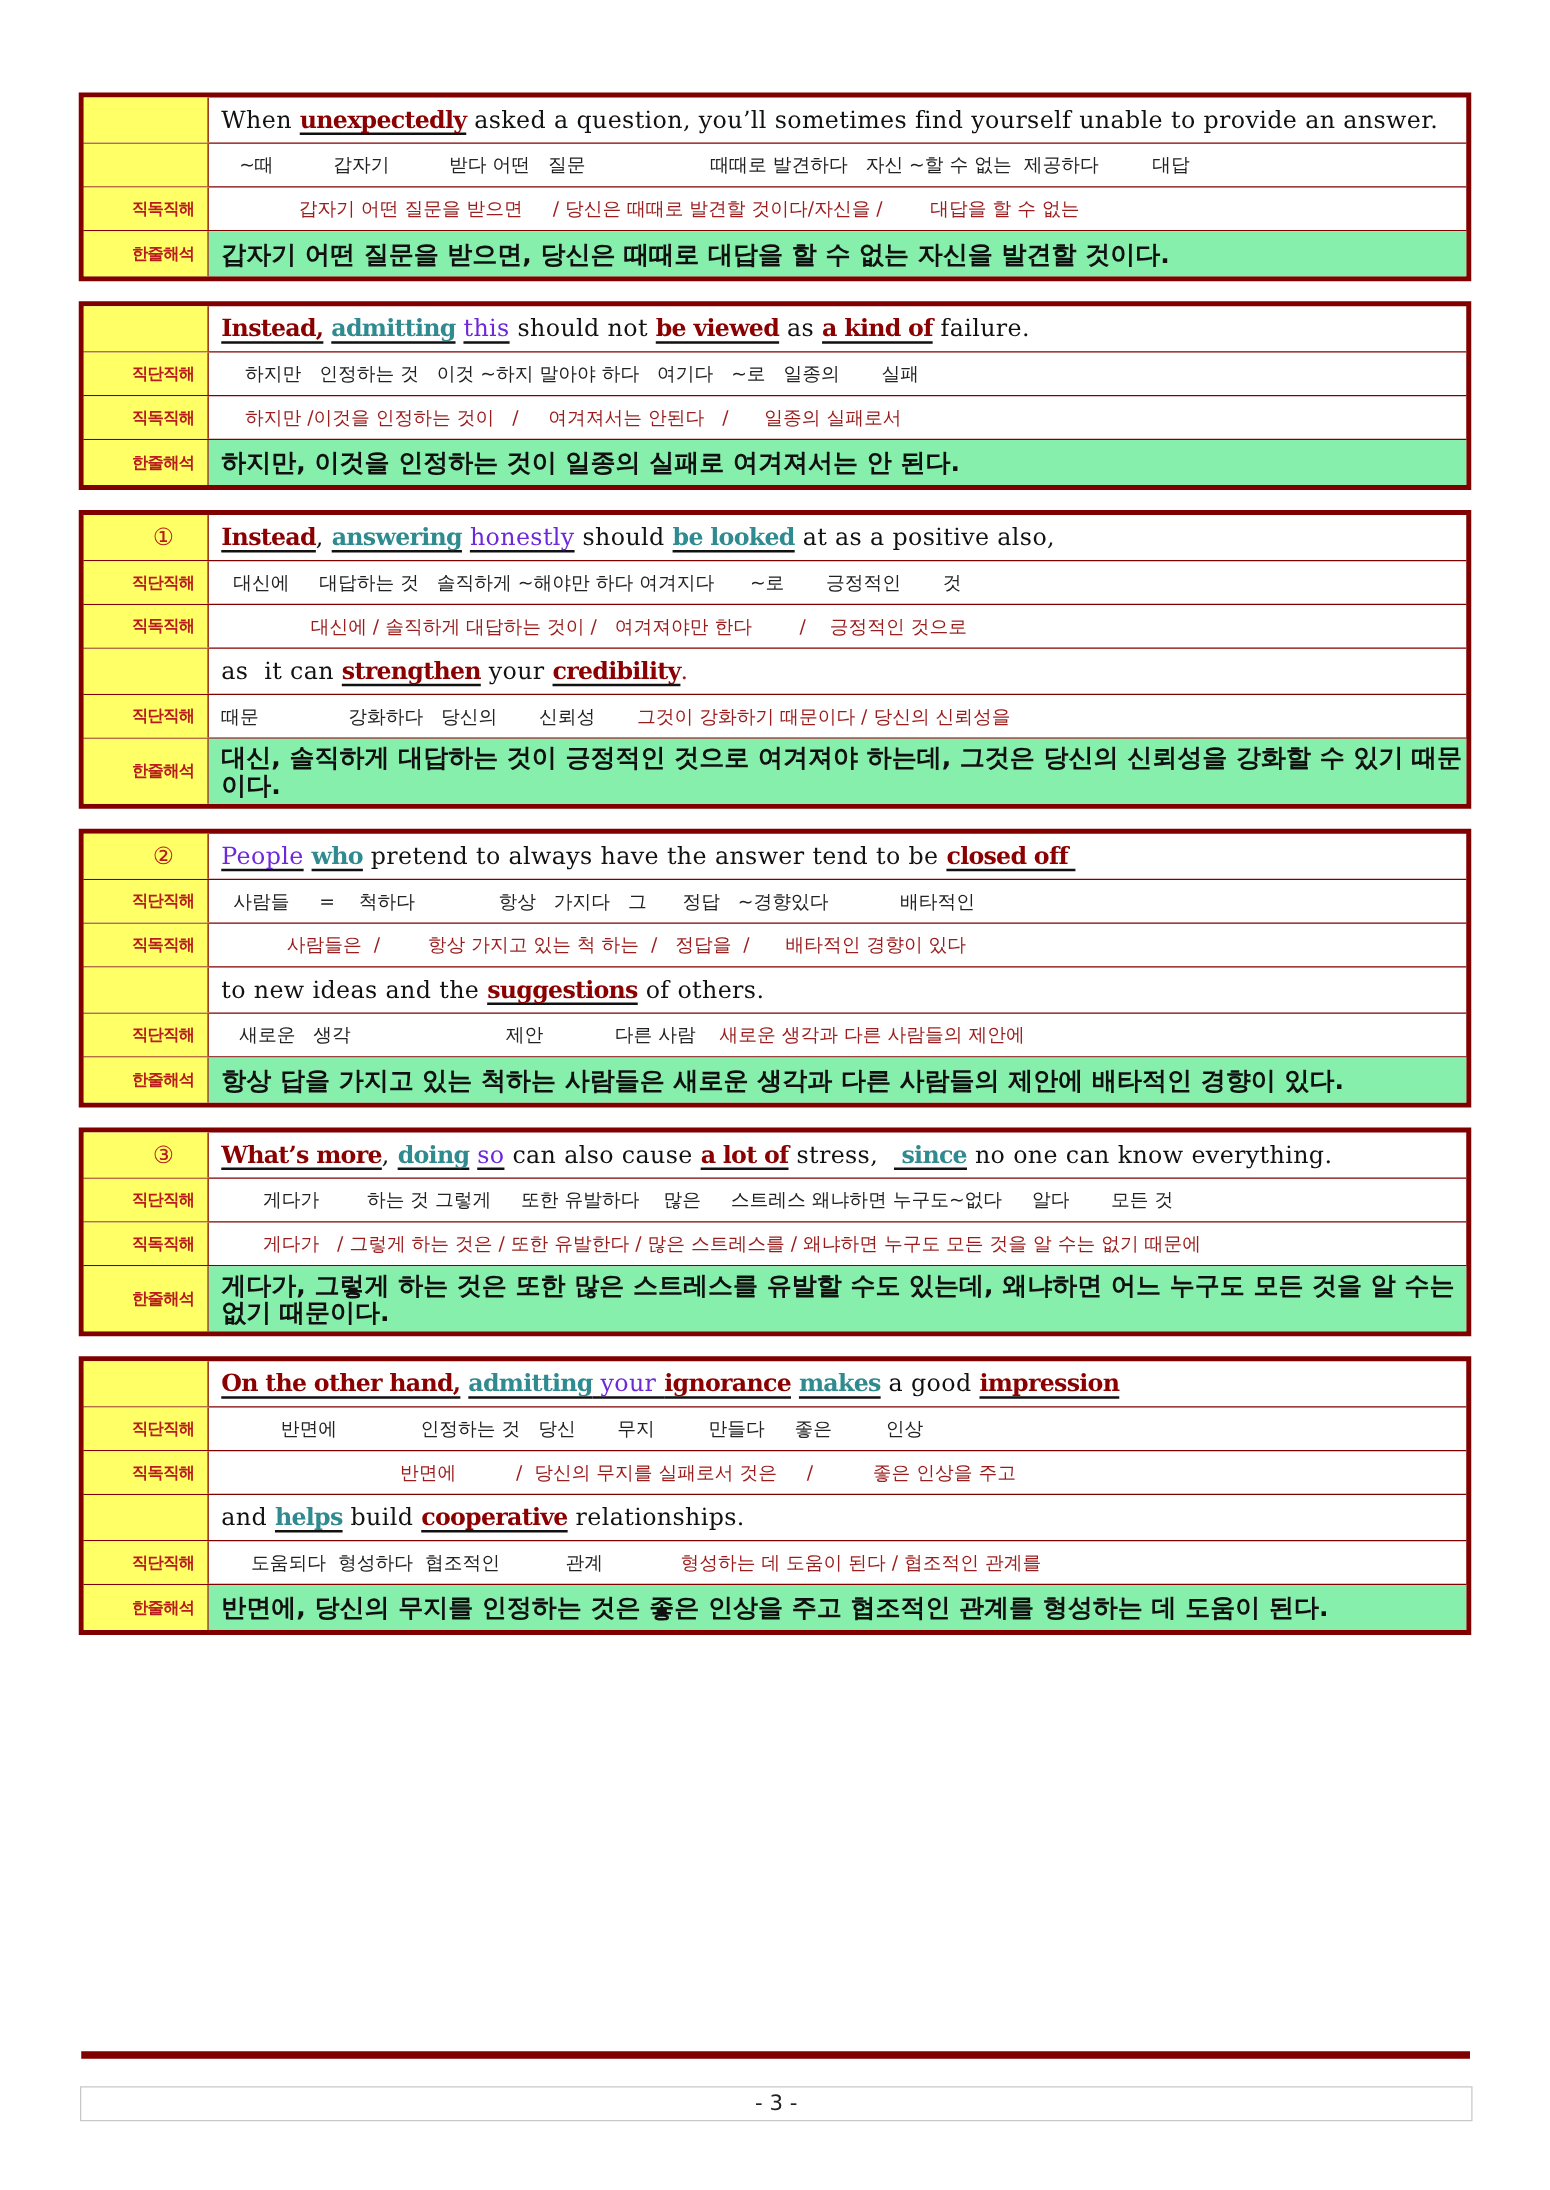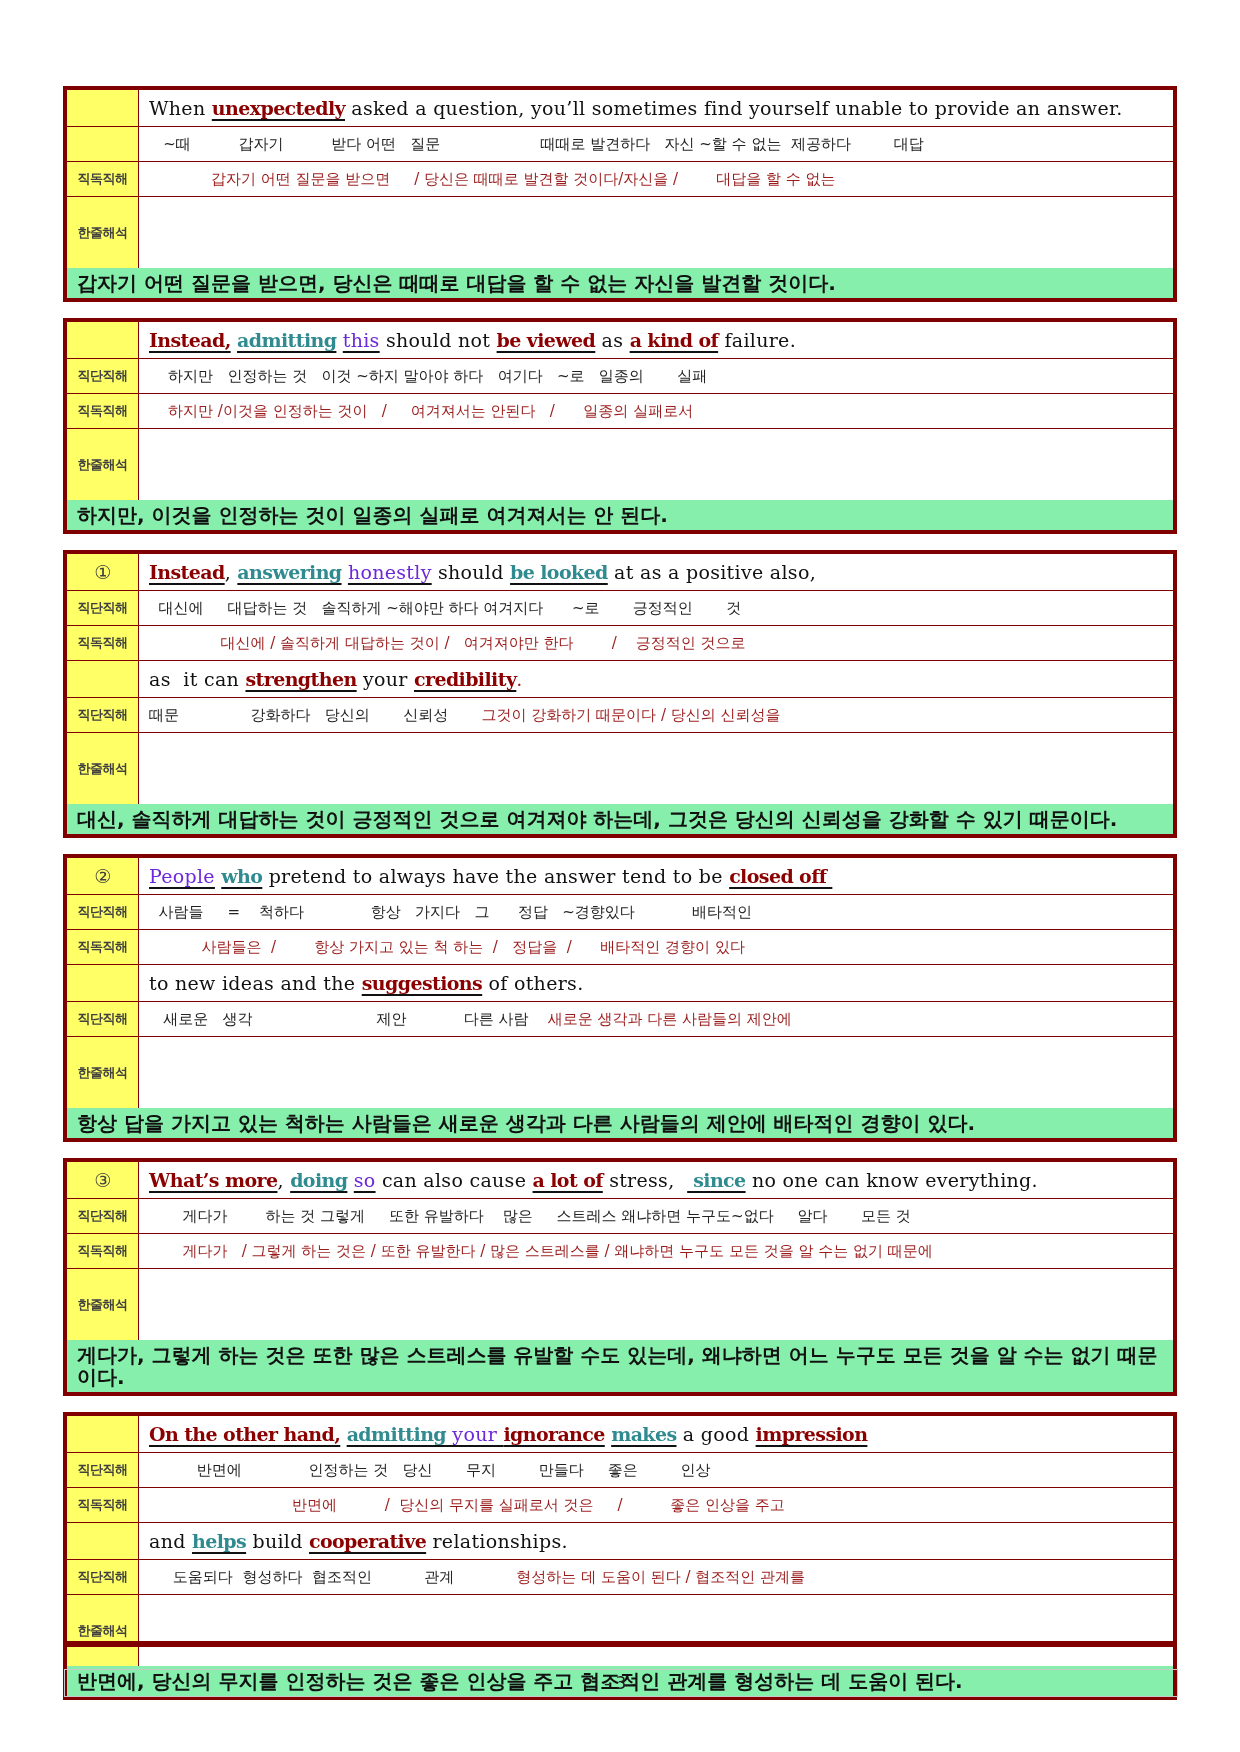--- a/index.html
+++ b/index.html
@@ -9,36 +9,36 @@
 
   
   .hdr { border-top: 7px solid #800000; border-bottom: 4px solid #800000; background: #ffff66; }
   .hdr-row { height: 37px; display: flex; align-items: center; font-weight: bold;
              font-family: "DejaVu Serif", serif; font-size: 19px; letter-spacing: 0.5px; }
   .hdr-row.title { justify-content: center; border-bottom: 2px solid #800000; }
   .hdr-row.sub { padding-left: 3px; }
 
   
   .block { margin-top: 16px; border: 4px solid #800000; border-right-width: 4px; }
-  .block:first-of-type { margin-top: 24px; }
+  .block:first-of-type { margin-top: 12px; }
   .row { display: flex; border-top: 1.5px solid #800000; min-height: 34px; }
   .row:first-child { border-top: none; }
   .lab { width: 71px; flex: 0 0 71px; background: #ffff66; border-right: 1.5px solid #800000;
          display: flex; align-items: center; justify-content: center;
-         font-size: 13px; font-weight: bold; letter-spacing: -0.5px; color: #404040; }
+         font-size: 13px; font-weight: bold; letter-spacing: -0.5px; color: #b91c1c; padding-left: 28px; }
   .lab.num { font-size: 19px; font-weight: normal; }
   .cell { flex: 1; display: flex; align-items: center; padding-left: 10px; font-size: 15px;
           white-space: pre; overflow: hidden; }
   .cell.eng { font-family: "DejaVu Serif", serif; font-size: 19px; letter-spacing: 0.3px; height: 36px; }
   .cell.kr { color: #222; font-size: 15px; }
   .cell.red { color: #9b1c1c; font-size: 15px; }
   .row.sum .cell { background: #86efac; font-weight: bold; font-size: 20px; color: #111;
                    white-space: normal; line-height: 22px; padding-top: 4px; padding-bottom: 4px; }
   .row.sum .lab { background: #ffff66; font-size: 13px; }
-  .row.sum { min-height: 36px; flex-direction: column; }
+  .row.sum { min-height: 36px; }
 
   .w { text-decoration: underline; text-decoration-thickness: 1.5px; text-underline-offset: 4px; text-decoration-color: #111; }
   .w.r { color: #8b0000; font-weight: bold; letter-spacing: -0.6px; }
   .w.t { color: #2f8b90; font-weight: bold; letter-spacing: -0.6px; }
   .w.p { color: #6d28d9; }
   .sp-r { color: #9b1c1c; }
 
   .foot-rule { position: absolute; left: 65px; top: 1641px; width: 1111px; height: 6px; background: #800000; }
   .foot-box { position: absolute; left: 64px; top: 1669px; width: 1112px; height: 26px;
               border: 1.5px solid #c8c8c8; display: flex; align-items: center; justify-content: center;

